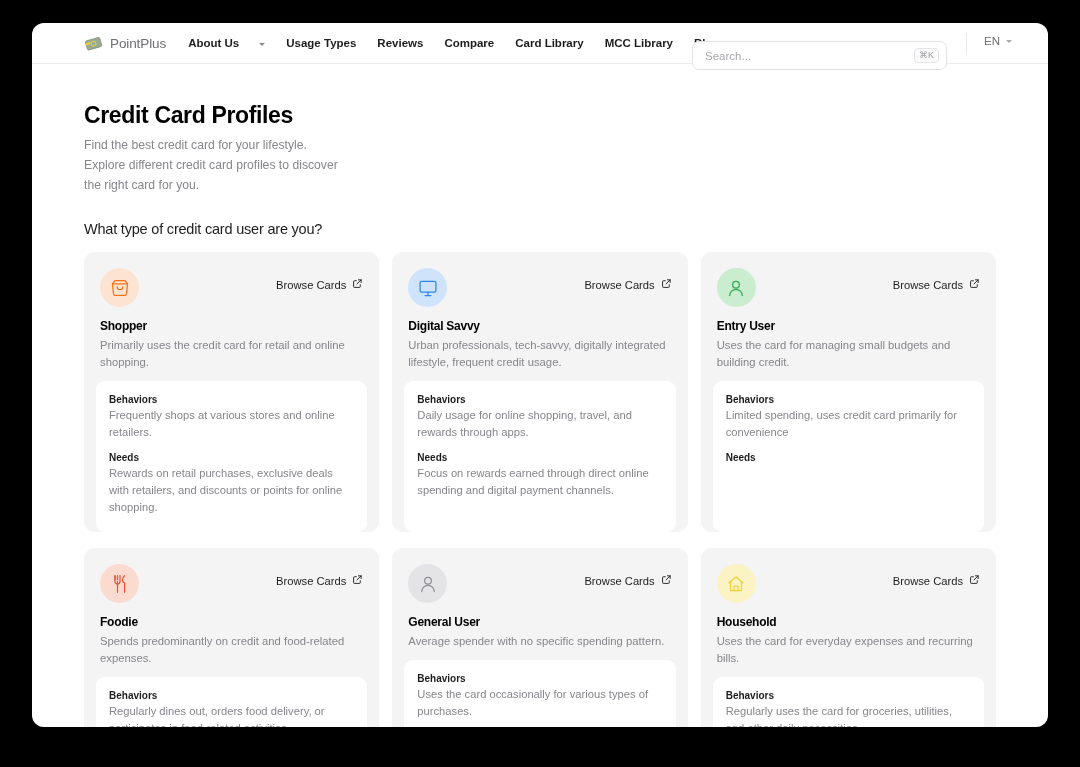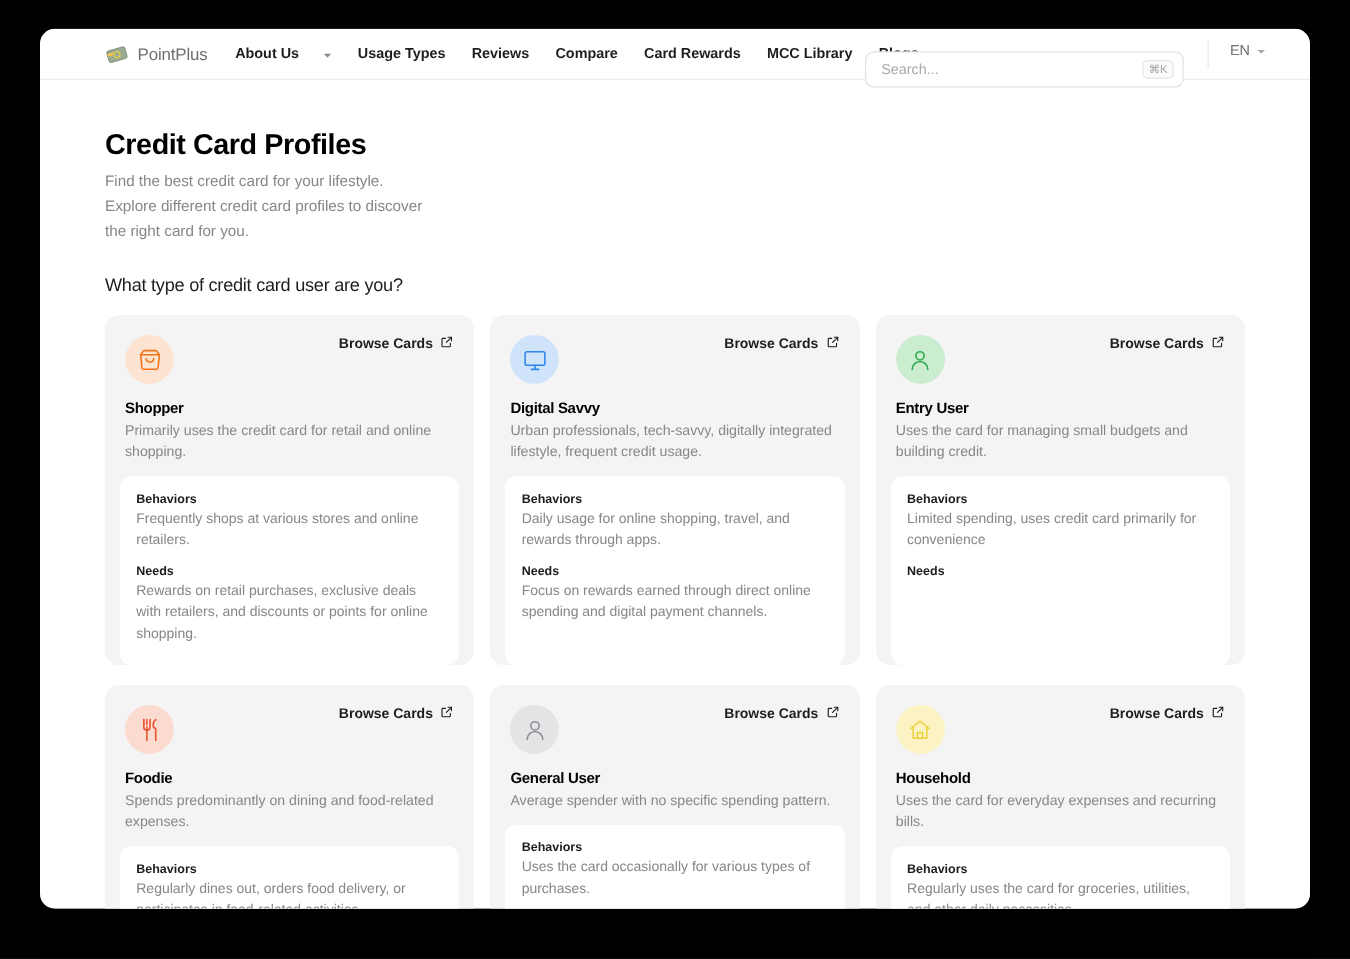--- a/index.html
+++ b/index.html
@@ -199,23 +199,24 @@
     align-items: center;
     justify-content: center;
     flex: none;
   }
 
   .browse {
     display: flex;
     align-items: center;
     gap: 6px;
     font-size: 11.2px;
-    font-weight: bold;
+    font-weight: normal;
     color: #1d1d1f;
     cursor: pointer;
+    margin-top: 10px;
     white-space: nowrap;
   }
 
   .card-name {
     font-size: 12px;
     font-weight: bold;
     color: #000000;
     letter-spacing: -0.25px;
     margin-bottom: 4px;
   }
@@ -268,21 +269,21 @@
     </div>
 
     <div class="navlinks">
       <div class="navlink">
         <span>About Us</span>
         <span class="caret"></span>
       </div>
       <div class="navlink">Usage Types</div>
       <div class="navlink">Reviews</div>
       <div class="navlink">Compare</div>
-      <div class="navlink">Card Rewards</div>
+      <div class="navlink">Card Library</div>
       <div class="navlink">MCC Library</div>
       <div class="navlink">Blogs</div>
     </div>
 
     <div class="search-wrap">
       <input class="search-input" type="text" placeholder="Search..." style="">
       <span class="kbd">⌘K</span>
     </div>
 
     <div class="nav-divider"></div>
@@ -410,21 +411,21 @@
               <div class="browse">
                 <span>Browse Cards</span>
                 <span><svg width="11" height="11" viewBox="0 0 24 24" fill="none" stroke="#1d1d1f" stroke-width="2" stroke-linecap="round" stroke-linejoin="round">
                     <path d="M14 4h6v6"></path>
                     <path d="M20 4 11 13"></path>
                     <path d="M18 14.5V19a1.5 1.5 0 0 1-1.5 1.5H5A1.5 1.5 0 0 1 3.5 19V7.5A1.5 1.5 0 0 1 5 6h4.5"></path>
                   </svg></span>
               </div>
             </div>
             <div class="card-name">Foodie</div>
-            <div class="card-desc">Spends predominantly on dining and food-related expenses.</div>
+            <div class="card-desc">Spends predominantly on credit and food-related expenses.</div>
           </div>
           <div class="card-body">
             <div class="field-block">
               <div class="field-label">Behaviors</div>
               <div class="field-text">Regularly dines out, orders food delivery, or participates in food-related activities.</div>
             </div>
           </div>
         </div>
         <div class="profile-card">
           <div class="card-top">

